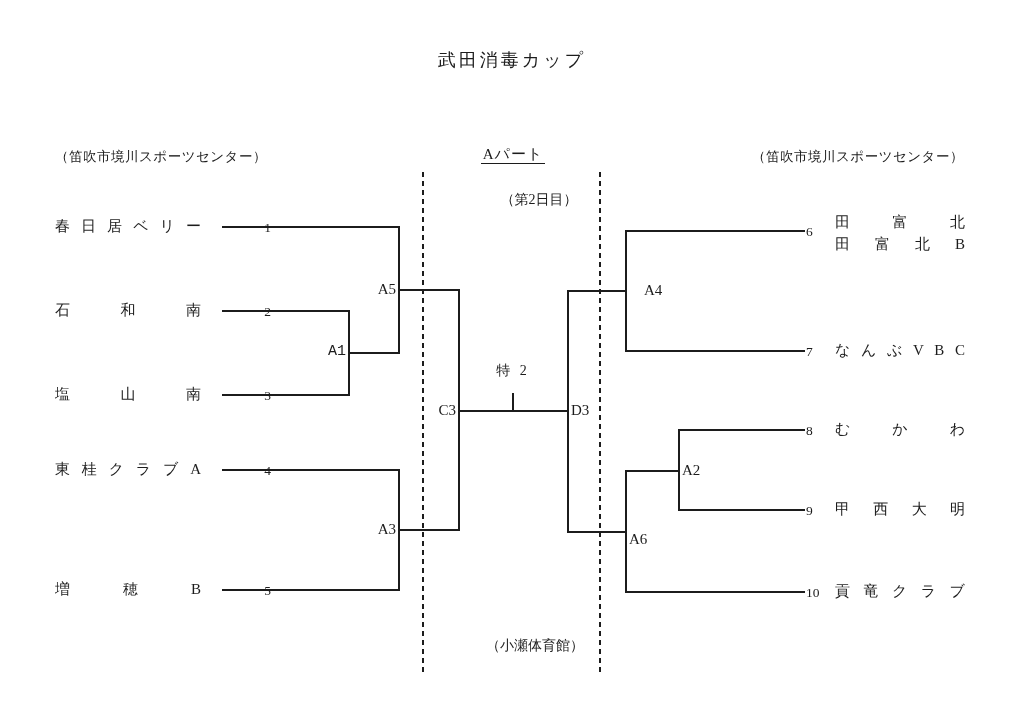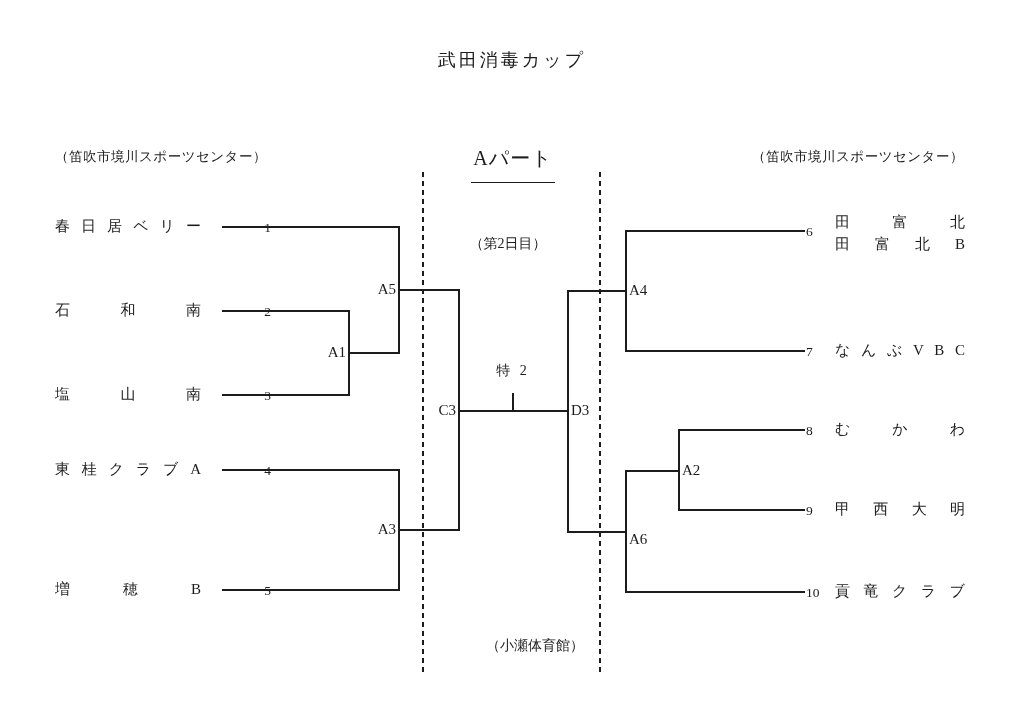--- a/index.html
+++ b/index.html
@@ -5,21 +5,21 @@
   html,body{margin:0;padding:0;background:#fff;}
   .canvas{
     position:relative;width:1024px;height:724px;background:#ffffff;
     font-family:"Liberation Serif","DejaVu Serif",serif;color:#1c1c1c;
     overflow:hidden;
   }
   .abs{position:absolute;}
   .title{font-size:18px;letter-spacing:3px;text-align:center;width:100%;}
   .subtitle{font-size:15px;letter-spacing:1px;text-align:center;width:100%;}
   .venue{font-size:13.5px;letter-spacing:0.5px;white-space:nowrap;}
-  .part-label{font-size:20px;letter-spacing:1px;border-bottom:1.5px solid #1c1c1c;padding:0 2px 13px 2px;}
+  .part-label{font-size:15px;letter-spacing:1px;border-bottom:1.5px solid #1c1c1c;padding:0 2px 1px 2px;}
   .small-label{font-size:14px;white-space:nowrap;}
   .match-label{font-size:15px;line-height:18px;white-space:nowrap;}
   .match-label.r{text-align:right;}
   .hline{position:absolute;height:2px;background:#1c1c1c;}
   .vline{position:absolute;width:2px;background:#1c1c1c;}
   .dashline{
     position:absolute;width:2px;top:172px;height:500px;
     background:repeating-linear-gradient(to bottom,#1c1c1c 0 5px,transparent 5px 9px);
   }
   .team-row{position:absolute;font-size:15px;line-height:20px;}
@@ -30,21 +30,21 @@
 </head>
 <body>
 
 <div class="canvas">
 
   <div class="abs title" style="top:48px;left:0;">武田消毒カップ</div>
 
   <div class="abs venue" style="top:148px;left:55px;">（笛吹市境川スポーツセンター）</div>
   <div class="abs venue" style="top:148px;left:752px;">（笛吹市境川スポーツセンター）</div>
   <div class="abs" style="top:145px;left:433px;width:160px;text-align:center;"><span class="part-label">Aパート</span></div>
-  <div class="abs small-label" style="top:191px;left:428px;width:160px;text-align:center;margin-top:44px;">（第2日目）</div>
+  <div class="abs small-label" style="top:191px;left:459px;width:160px;text-align:center;">（第2日目）</div>
   <div class="abs small-label" style="top:362px;left:433px;width:160px;text-align:center;letter-spacing:3px;">特 2</div>
   <div class="abs small-label" style="top:637px;left:455px;width:160px;text-align:center;">（小瀬体育館）</div>
 
   <div class="dashline" style="left:422px;"></div>
   <div class="dashline" style="left:599px;"></div>
 
   <div class="hline" style="left:222px;top:226px;width:178px;"></div>
   <div class="hline" style="left:222px;top:310px;width:128px;"></div>
   <div class="hline" style="left:222px;top:394px;width:128px;"></div>
   <div class="vline" style="left:348px;top:310px;height:86px;"></div>
@@ -66,26 +66,26 @@
   <div class="hline" style="left:567px;top:290px;width:58px;"></div>
   <div class="hline" style="left:678px;top:429px;width:127px;"></div>
   <div class="hline" style="left:678px;top:509px;width:127px;"></div>
   <div class="vline" style="left:678px;top:429px;height:82px;"></div>
   <div class="hline" style="left:625px;top:470px;width:53px;"></div>
   <div class="hline" style="left:625px;top:591px;width:180px;"></div>
   <div class="vline" style="left:625px;top:470px;height:123px;"></div>
   <div class="hline" style="left:567px;top:531px;width:58px;"></div>
   <div class="vline" style="left:567px;top:290px;height:243px;"></div>
 
-  <div class="abs match-label r" style="left:310px;top:343px;width:36px;">A1</div>
+  <div class="abs match-label r" style="left:310px;top:343px;width:36px;font-family:Liberation Mono, monospace;">A1</div>
   <div class="abs match-label r" style="left:360px;top:280px;width:36px;">A5</div>
   <div class="abs match-label r" style="left:360px;top:520px;width:36px;">A3</div>
   <div class="abs match-label r" style="left:420px;top:401px;width:36px;">C3</div>
   <div class="abs match-label" style="left:571px;top:401px;">D3</div>
-  <div class="abs match-label" style="left:629px;top:281px;font-family:Liberation Serif, serif;">A4</div>
+  <div class="abs match-label" style="left:644px;top:281px;font-family:Liberation Serif, serif;">A4</div>
   <div class="abs match-label" style="left:682px;top:461px;">A2</div>
   <div class="abs match-label" style="left:629px;top:522px;margin-top:8px;">A6</div>
 
   <div class="team-row" style="left:55px;top:216px;width:165px;">
     <span class="team-name abs" style="left:0;top:0;width:146px;">
         <span>春</span>
         <span>日</span>
         <span>居</span>
         <span>ベ</span>
         <span>リ</span>

